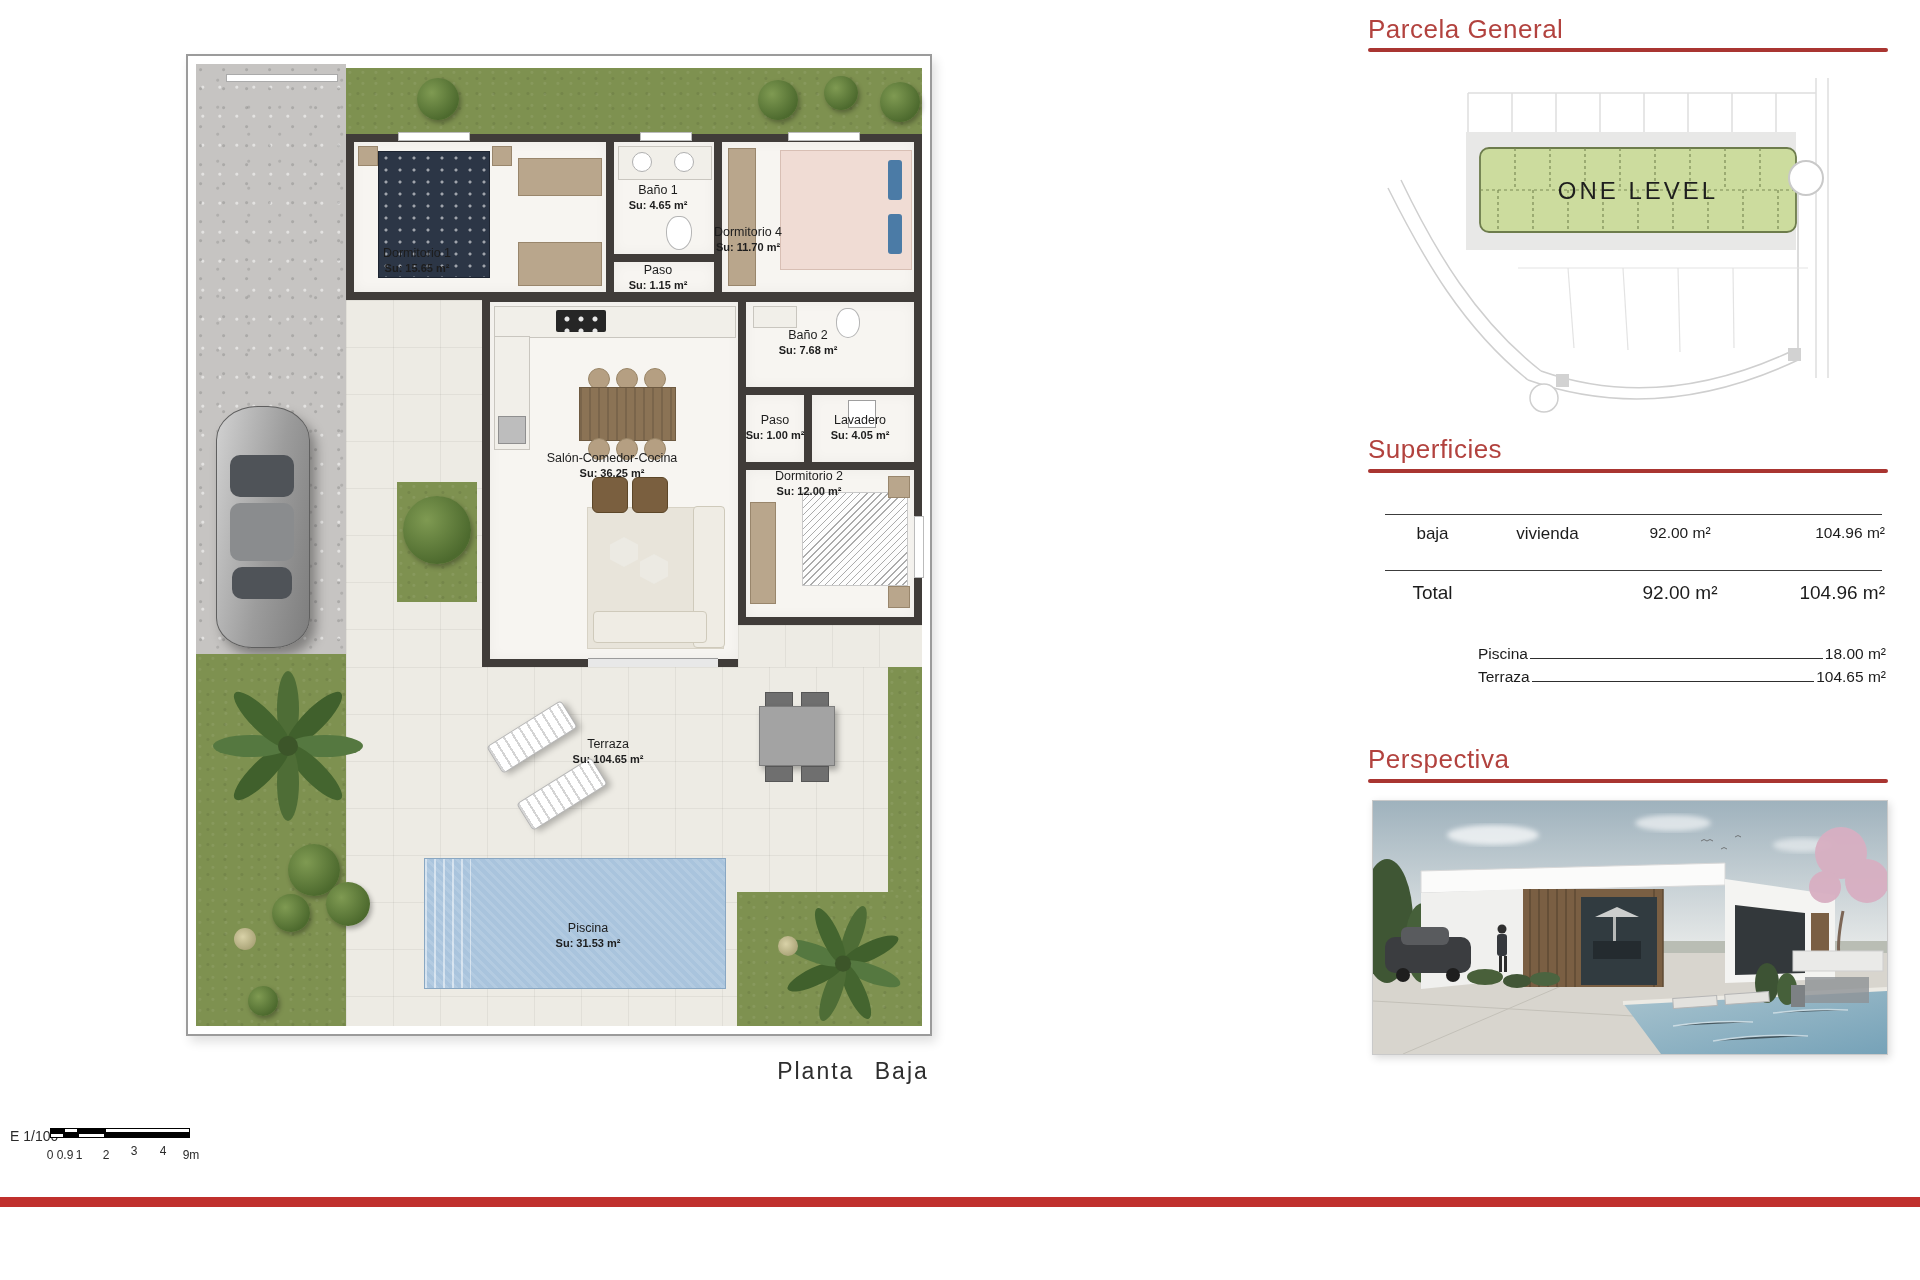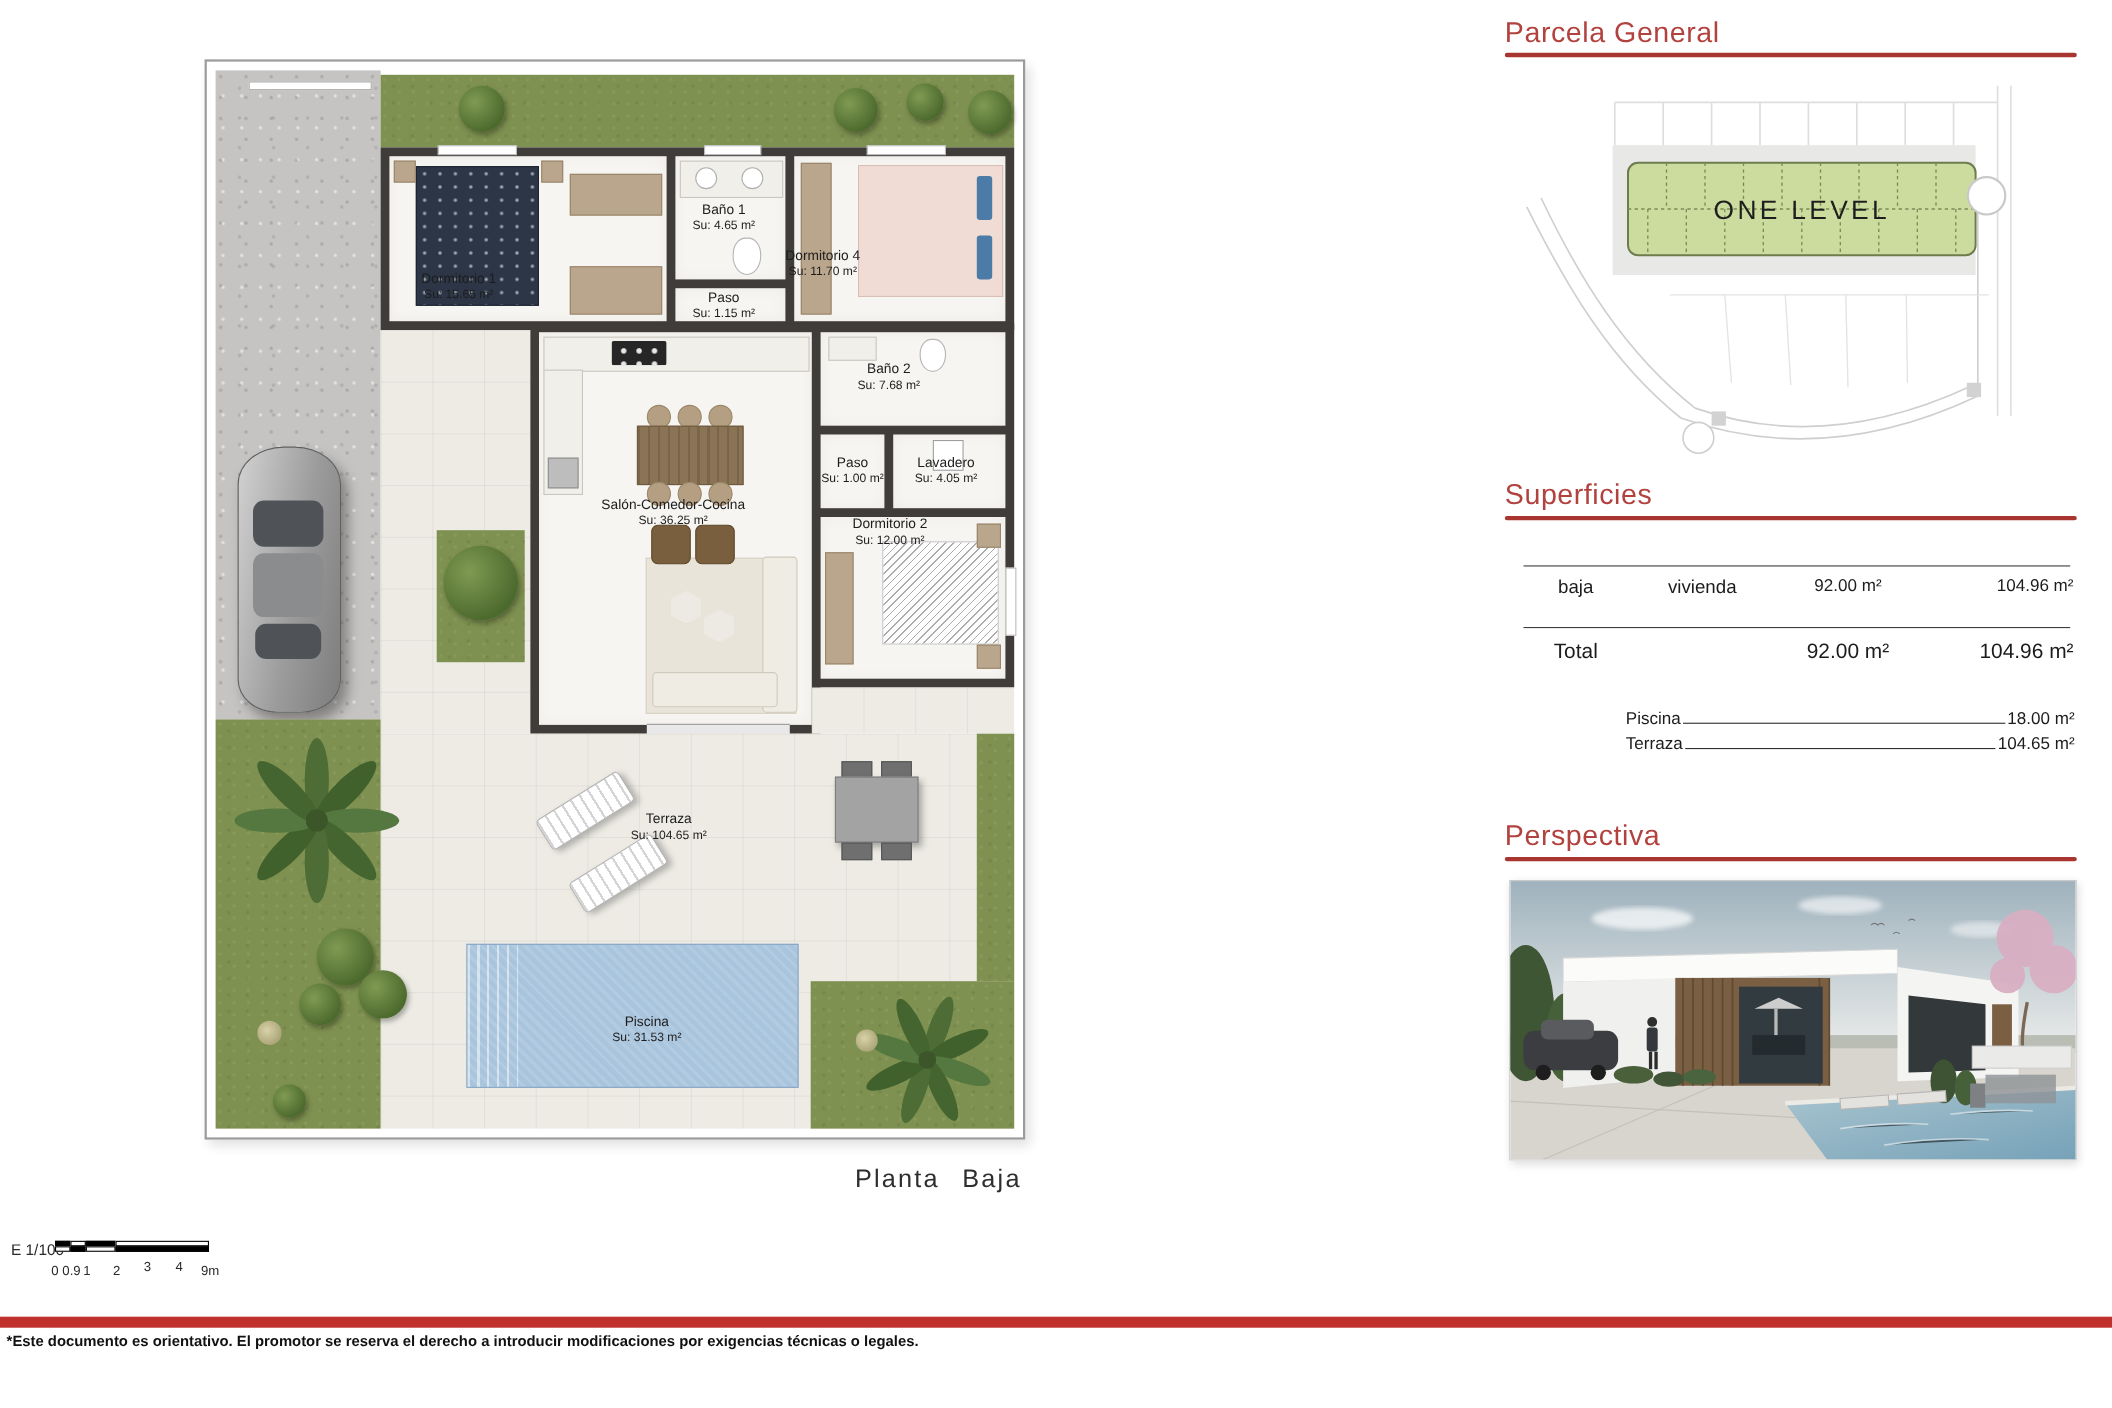--- a/index.html
+++ b/index.html
@@ -28,21 +28,21 @@
   .tiles{background-color:#edebe4;
     background-image:linear-gradient(rgba(0,0,0,.05) 1px, transparent 1px),
                      linear-gradient(90deg, rgba(0,0,0,.05) 1px, transparent 1px);
     background-size:47px 47px;}
   .pool{background-color:#a9c4dd;border:1px solid #89a7c2;
     background-image:repeating-linear-gradient(45deg, rgba(255,255,255,.12) 0 3px, transparent 3px 7px);}
   .pool-steps{left:0;top:0;width:46px;height:100%;
     background-image:repeating-linear-gradient(90deg, rgba(255,255,255,.5) 0 2px, transparent 2px 9px);}
   .rlabel{transform:translate(-50%,-50%);text-align:center;line-height:1.25;white-space:nowrap;color:#1d1d1d;}
   .rlabel .nm{font-size:12.5px;}
-  .rlabel .ar{font-size:11px;font-weight:normal;}
+  .rlabel .ar{font-size:11px;font-weight:bold;}
   .furn-tan{background:#b9a68c;border:1px solid #99866c;}
   .bed-navy{background:#2c3646;border:1px solid #1d2430;
     background-image:radial-gradient(circle, rgba(255,255,255,.55) 1px, transparent 2px);background-size:14px 12px;}
   .bed-pink{background:#f0dcd4;border:1px solid #d8bfb4;}
   .pillow-blue{background:#4b7ba6;border-radius:3px;}
   .bed-gray{background:#fdfdfd;border:1px solid #c9c9c9;
     background-image:repeating-linear-gradient(135deg, rgba(90,90,90,.5) 0 1px, transparent 1px 5px);}
   .counter{background:#f1efe9;border:1px solid #c9c6bf;}
   .hob{background:#262626;border-radius:2px;
     background-image:radial-gradient(circle, #e8e8e8 2px, transparent 3px);background-size:14px 12px;
@@ -482,15 +482,14 @@
   </div>
   <div class="sb-tick" style="left:50px;top:1148px;">0</div>
   <div class="sb-tick" style="left:65px;top:1148px;">0.9</div>
   <div class="sb-tick" style="left:79px;top:1148px;">1</div>
   <div class="sb-tick" style="left:106px;top:1148px;">2</div>
   <div class="sb-tick" style="left:134px;top:1144px;">3</div>
   <div class="sb-tick" style="left:163px;top:1144px;">4</div>
   <div class="sb-tick" style="left:191px;top:1148px;">9m</div>
 
   <div class="abs red-band"></div>
-  <div class="abs disclaimer">*Este documento es orientativo. El promotor se reserva el derecho a introducir modificaciones por exigencias técnicas o legales.</div>
 
 </div>
 
 </body></html>

